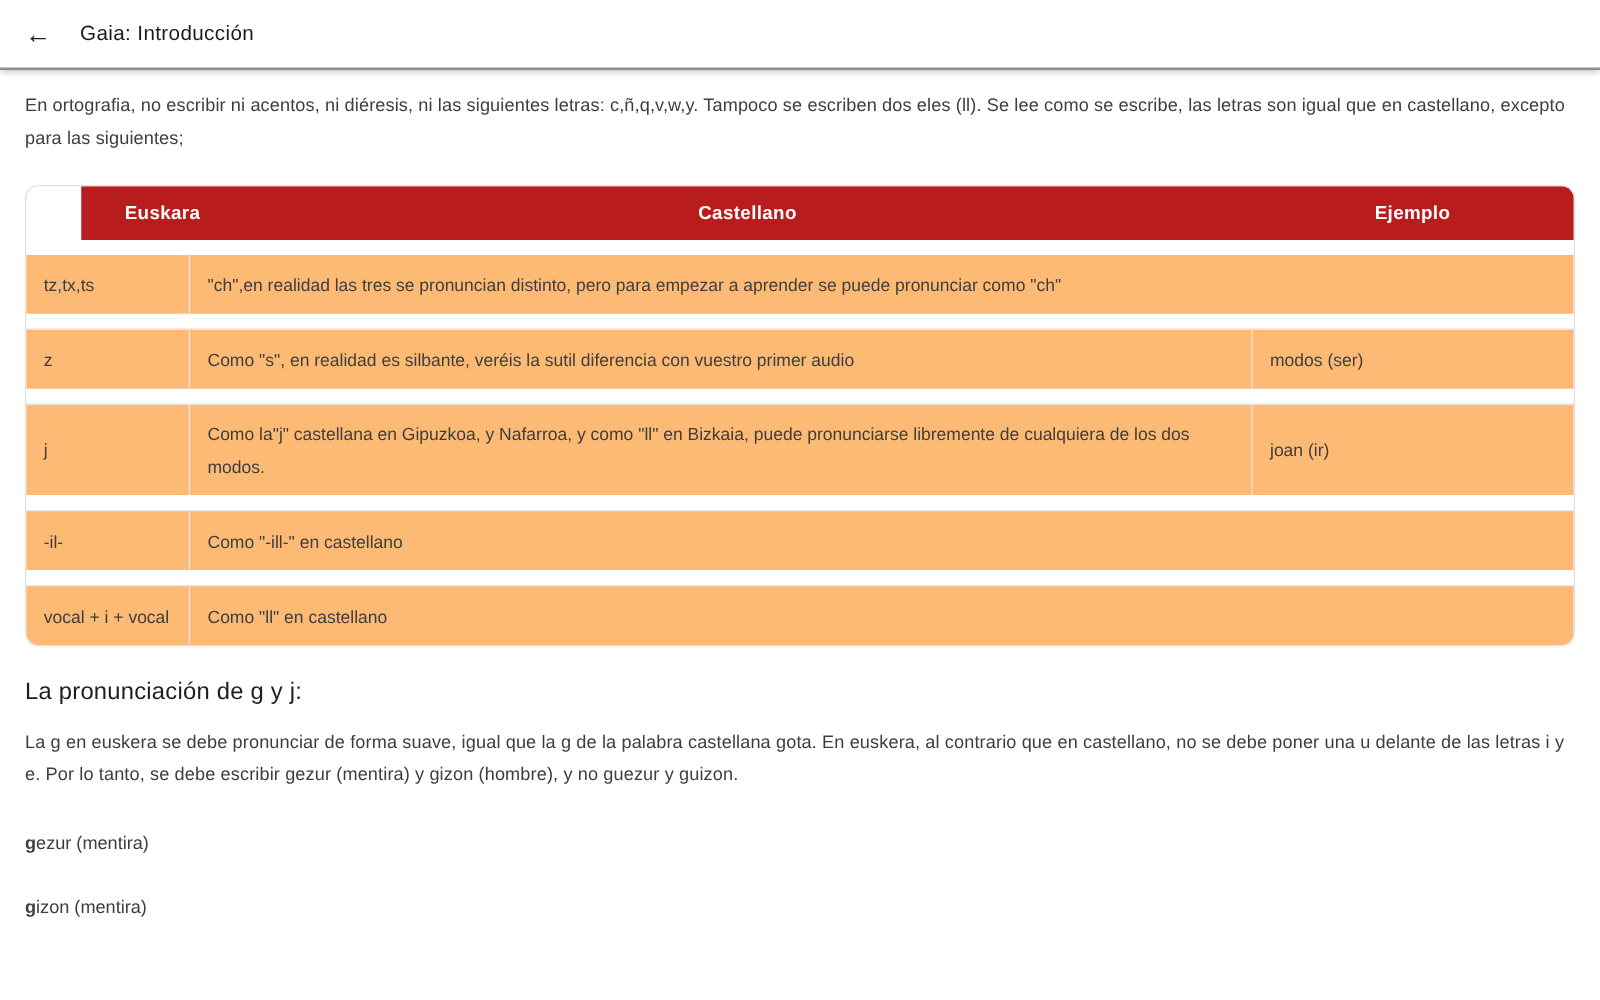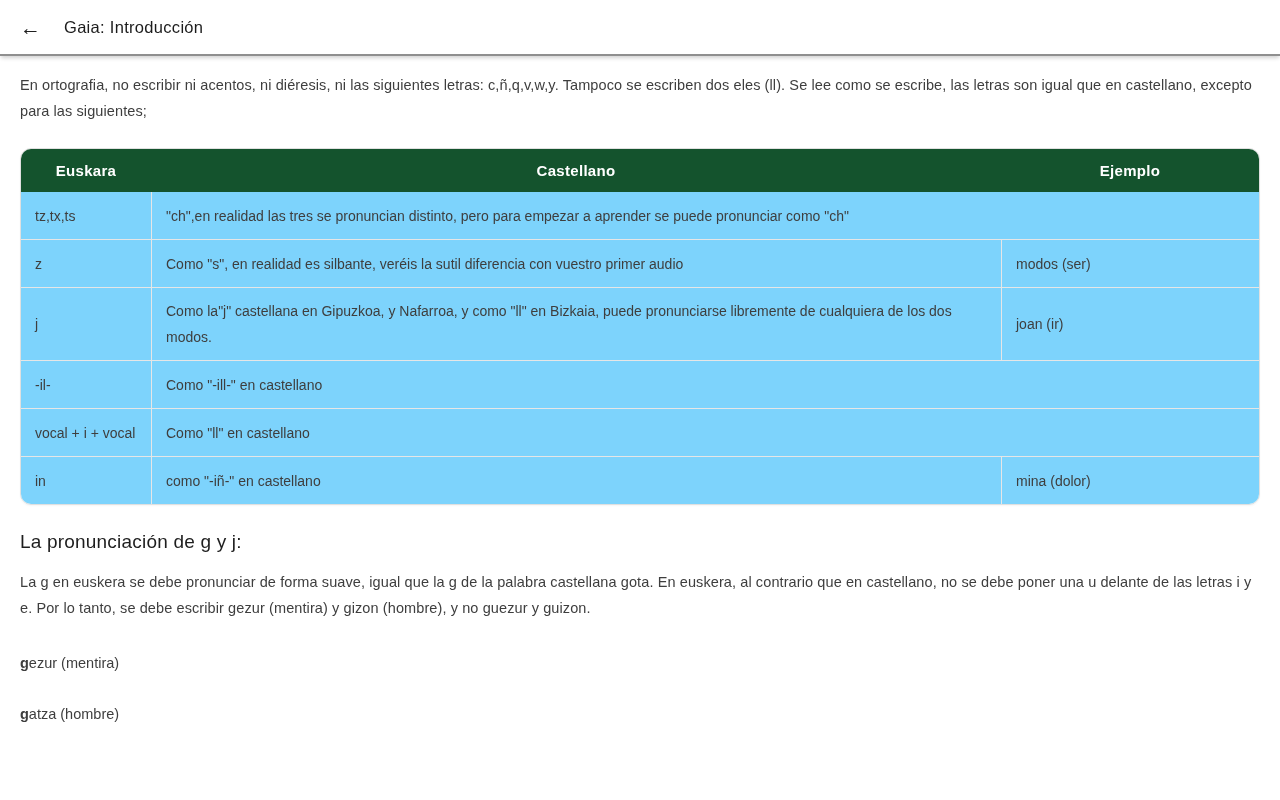--- a/index.html
+++ b/index.html
@@ -68,36 +68,38 @@
   
   .data-table {
     margin-top: 24px;
     border: 1px solid #e0e0e0;
     border-radius: 11px;
     overflow: hidden;
     box-shadow: 0 1px 2px rgba(0,0,0,0.04);
   }
   .thead {
     display: flex;
-    background: #14532d;
+    background: #b91c1c;
     color: #ffffff;
+    margin-left: 44px;
   }
   .hcell {
     display: flex;
     align-items: center;
     justify-content: center;
     min-height: 43px;
     padding: 8px 14px;
     font-size: 15px;
     font-weight: 600;
     letter-spacing: 0.3px;
   }
   .trow {
     display: flex;
-    background: #7dd3fc;
+    background: #fdba74;
+    margin-top: 12px;
   }
   .trow + .trow { border-top: 1px solid #e6e6e6; }
   .tcell {
     display: flex;
     align-items: center;
     padding: 10px 14px;
     font-size: 14px;
     line-height: 26px;
     color: #3e3e3e;
     min-height: 47px;
@@ -147,28 +149,23 @@
     <div class="trow">
       <div class="tcell c1">-il-</div>
       <div class="tcell c2">Como "-ill-" en castellano</div>
     </div>
 
     <div class="trow">
       <div class="tcell c1">vocal + i + vocal</div>
       <div class="tcell c2">Como "ll" en castellano</div>
     </div>
 
-    <div class="trow">
-      <div class="tcell c1">in</div>
-      <div class="tcell c2">como "-iñ-" en castellano</div>
-      <div class="tcell c3">mina (dolor)</div>
-    </div>
   </div>
 
   <h2 class="h2">La pronunciación de g y j:</h2>
 
   <p class="body-text">La g en euskera se debe pronunciar de forma suave, igual que la g de la palabra castellana gota. En euskera, al contrario que en castellano, no se debe poner una u delante de las letras i y e. Por lo tanto, se debe escribir gezur (mentira) y gizon (hombre), y no guezur y guizon.</p>
 
   <p class="example-line">gezur (mentira)</p>
 
-  <p class="example-line">gatza (hombre)</p>
+  <p class="example-line">gizon (mentira)</p>
 
 </main>
 
 </body></html>

